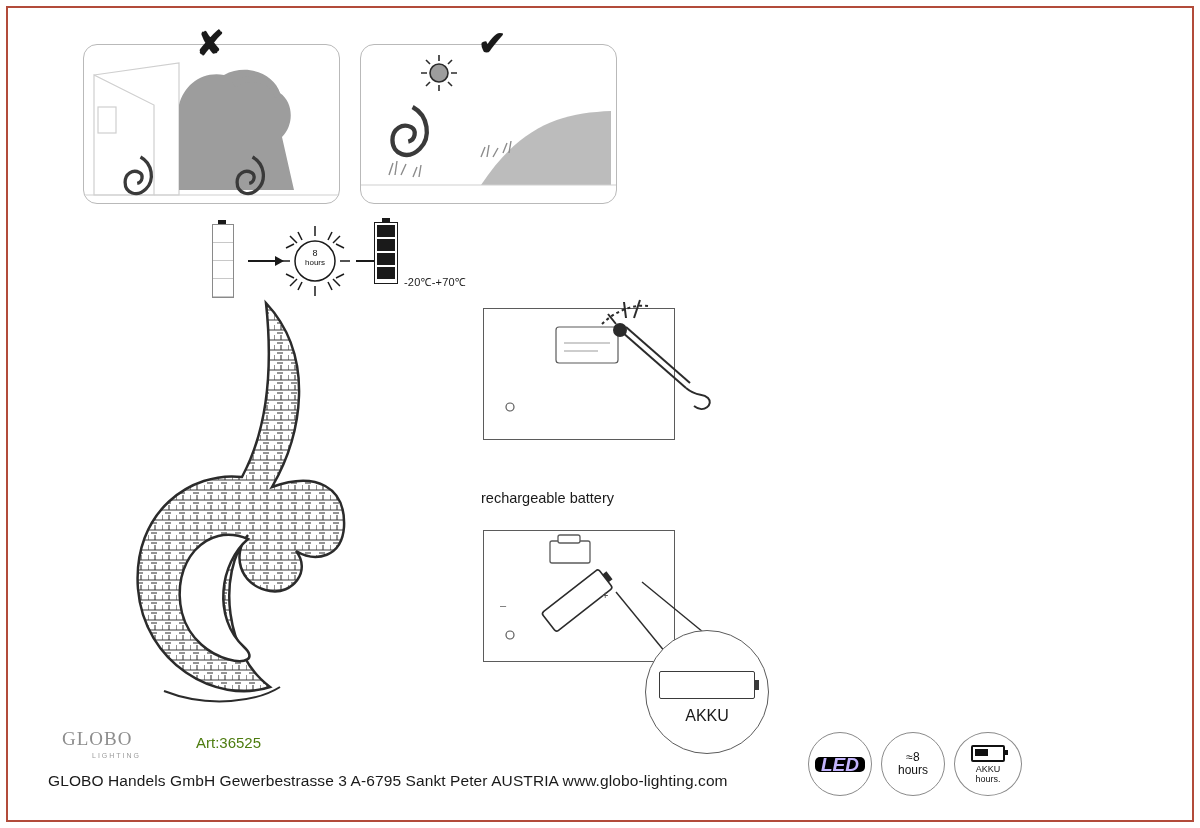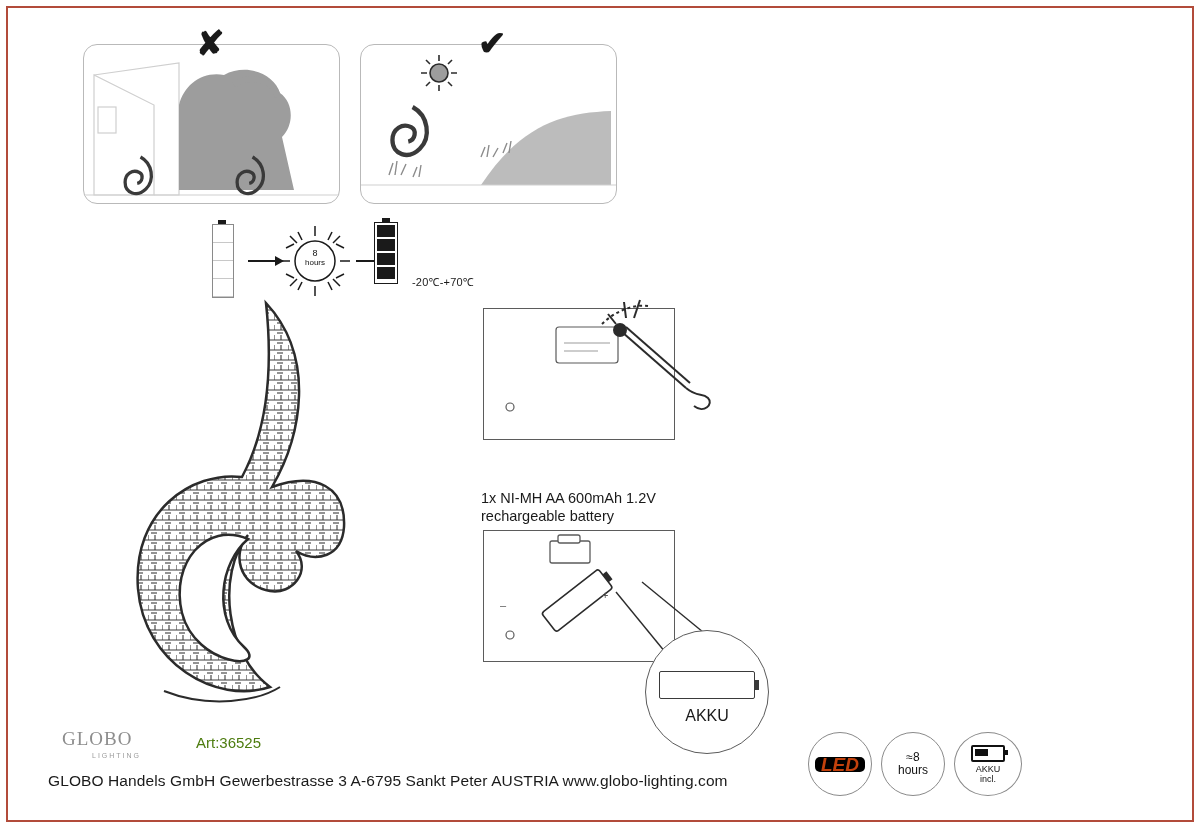--- a/index.html
+++ b/index.html
@@ -236,21 +236,21 @@
     background: #fff;
     text-align: center;
     line-height: 13px;
   }
   .badge.wide { width: 66px; }
   .badge-led {
     font-style: italic;
     font-weight: bold;
     font-size: 19px;
     background: #000;
-    color: #c2410c;
+    color: #c4b5fd;
     border-radius: 5px;
     padding: 1px 6px;
   }
   .akku-box {
     width: 30px;
     height: 13px;
     border: 2px solid #111;
     border-radius: 2px;
     position: relative;
     margin-bottom: 2px;
@@ -371,21 +371,21 @@
     <div class="arrow" style="left:156px; top:48px;"></div>
 
     <div class="battery-blocks" style="left:174px; top:10px;">
       <div class="batt-tip"></div>
       <i></i>
         <i></i>
         <i></i>
         <i></i>
     </div>
 
-    <div class="temp-label" style="left:212px; top:62px;">-20℃-+70℃</div>
+    <div class="temp-label" style="left:204px; top:62px;">-20℃-+70℃</div>
   </div>
 
   <svg id="lamp" viewBox="0 0 290 420">
     <defs>
       <pattern id="mosaic" width="14" height="10" patternUnits="userSpaceOnUse">
         <rect width="14" height="10" fill="#ffffff"></rect>
         <path d="M0 5 H14 M7 0 V5 M0 0 V5" stroke="#3b3b3b" stroke-width="1.1" fill="none"></path>
         <path d="M3 8 h6" stroke="#3b3b3b" stroke-width="1.1"></path>
       </pattern>
     </defs>
@@ -422,21 +422,20 @@
       <circle cx="30" cy="50" r="6" fill="#2b2b2b"></circle>
 
       <line x1="18" y1="34" x2="26" y2="44"></line>
       <line x1="34" y1="22" x2="36" y2="38"></line>
       <line x1="50" y1="20" x2="44" y2="38"></line>
       <path d="M12 44 C24 32 42 24 58 26" stroke-dasharray="3 3"></path>
     </g>
   </svg>
 
   <div class="batt-note">
-    <div>1x NI-MH AA 600mAh 1.2V</div>
     <div>rechargeable battery</div>
   </div>
 
   <div class="diagram-box" id="box-batt">
     <svg width="190" height="130" viewBox="0 0 190 130">
 
       <rect x="66" y="10" width="40" height="22" rx="2" fill="#ffffff" stroke="#5b5b5b" stroke-width="1.3"></rect>
       <rect x="74" y="4" width="22" height="8" rx="2" fill="#ffffff" stroke="#5b5b5b" stroke-width="1.3"></rect>
 
       <g transform="rotate(-38 90 72)">
@@ -468,16 +467,16 @@
     <div class="badge">
       <span class="badge-led">LED</span>
     </div>
     <div class="badge">
       <span>≈8</span>
       <span>hours</span>
     </div>
     <div class="badge wide">
       <span class="akku-box"></span>
       <span class="tiny">AKKU</span>
-      <span class="tiny">incl.</span>
+      <span class="tiny">hours.</span>
     </div>
   </div>
 </div>
 
 </body></html>

